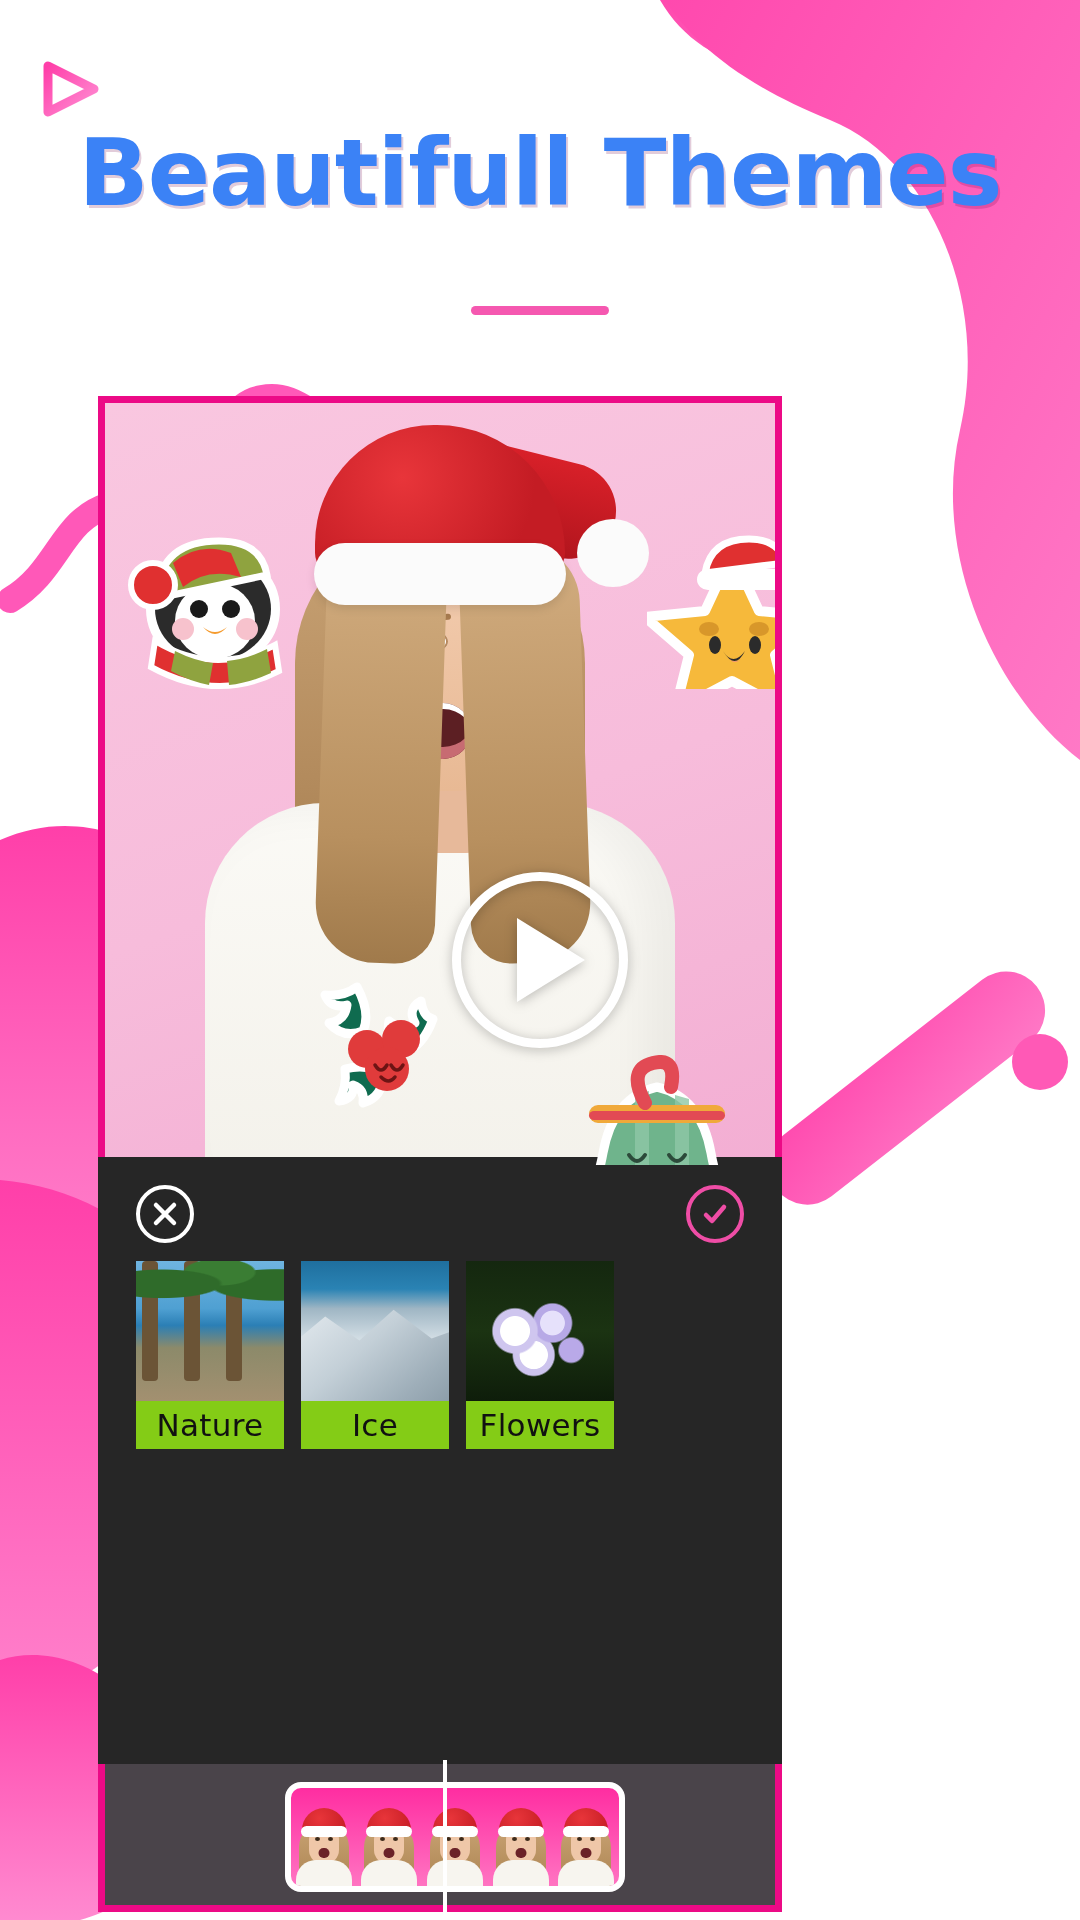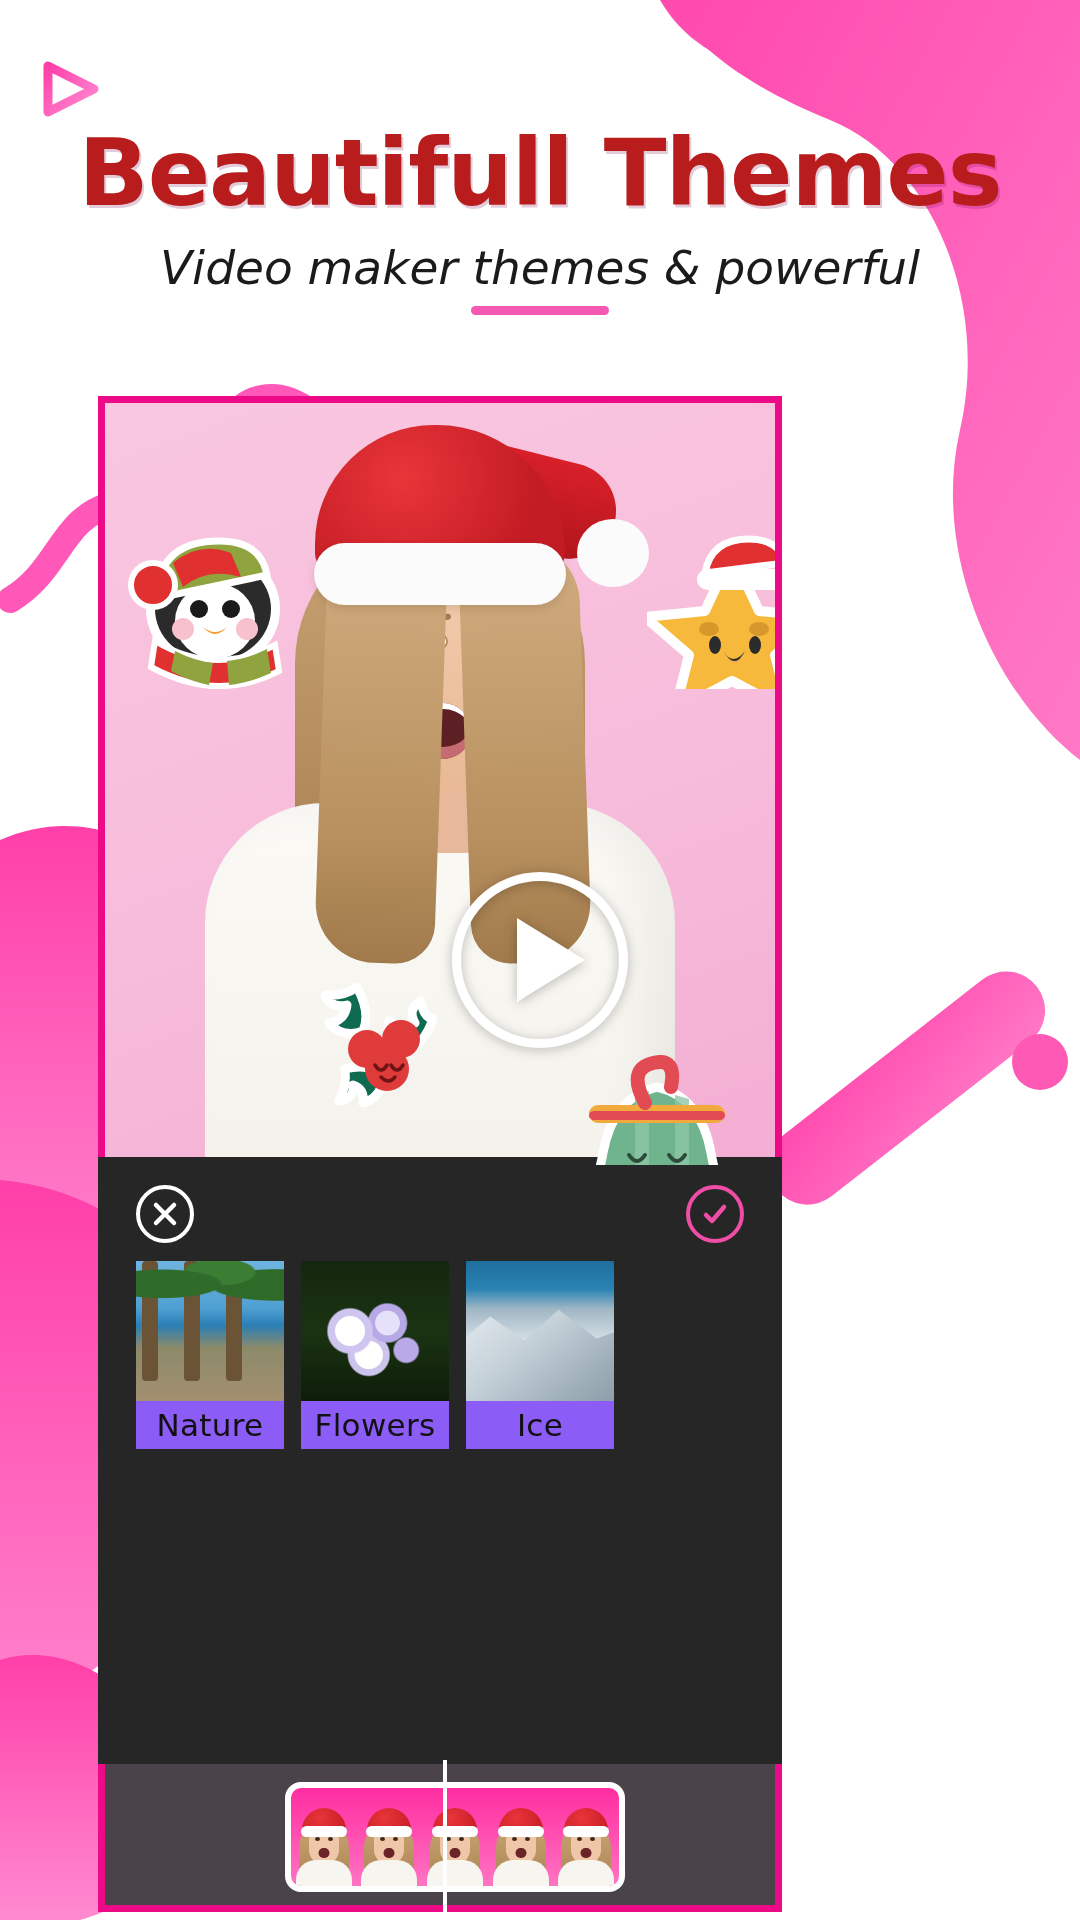--- a/index.html
+++ b/index.html
@@ -27,21 +27,21 @@
   }
 
   
   .headline {
     position: absolute; left: 0; top: 126px; width: 1080px;
     text-align: center;
     font-family: "DejaVu Sans", sans-serif;
     font-weight: 700;
     font-size: 92px;
     letter-spacing: -1px;
-    color: #b91c1c;
+    color: #3b82f6;
     line-height: 1.05;
     text-shadow: 2px 3px 0 rgba(110,0,70,0.20);
     white-space: nowrap;
   }
   .subhead {
     position: absolute; left: 0; top: 240px; width: 1080px;
     text-align: center;
     font-family: "DejaVu Sans", sans-serif;
     font-style: italic;
     font-weight: 400;
@@ -192,21 +192,21 @@
     display: flex; gap: 17px; padding-left: 38px;
   }
   .theme-card {
     width: 148px; height: 188px;
     display: flex; flex-direction: column;
     overflow: hidden;
   }
   .theme-thumb { width: 148px; height: 140px; position: relative; overflow: hidden; }
   .theme-label {
     flex: 1;
-    background: #8b5cf6;
+    background: #84cc16;
     color: #111111;
     display: flex; align-items: center; justify-content: center;
     font-family: "DejaVu Sans", sans-serif;
     font-size: 31px;
     letter-spacing: .3px;
   }
   .theme-card.selected .theme-label {
     background: linear-gradient(180deg,#ff2fa2 0%, #ff6fc0 100%);
     color: #1a1a1a;
   }
@@ -308,21 +308,20 @@
         <linearGradient id="lg" x1="0" y1="0" x2="1" y2="1">
           <stop offset="0%" stop-color="#ff3fa9"></stop>
           <stop offset="100%" stop-color="#ff8ed4"></stop>
         </linearGradient>
       </defs>
       <path d="M12 8 L58 31 L12 54 Z" fill="none" stroke="url(#lg)" stroke-width="9" stroke-linejoin="round"></path>
     </svg>
   </div>
 
   <div class="headline">Beautifull Themes</div>
-  <div class="subhead">Video maker themes &amp; powerful</div>
   <div class="underline-bar"></div>
 
   <div class="preview-frame">
     <div class="preview-photo">
       <div class="person">
         <div class="p-hair-back"></div>
         <div class="p-body"></div>
         <div class="p-neck"></div>
         <div class="p-face"></div>
         <div class="p-brow l"></div>
@@ -430,26 +429,26 @@
         </svg>
       </div>
     </div>
 
     <div class="theme-row">
       <div class="theme-card">
         <div class="theme-thumb th-nature"></div>
         <div class="theme-label">Nature</div>
       </div>
       <div class="theme-card">
+        <div class="theme-thumb th-ice"></div>
+        <div class="theme-label">Ice</div>
+      </div>
+      <div class="theme-card">
         <div class="theme-thumb th-flowers"></div>
         <div class="theme-label">Flowers</div>
-      </div>
-      <div class="theme-card">
-        <div class="theme-thumb th-ice"></div>
-        <div class="theme-label">Ice</div>
       </div>
     </div>
   </div>
 
   <div class="timeline">
     <div class="clip">
       <div class="frame">
         <div class="f-hair"></div>
           <div class="f-face"></div>
           <div class="f-hat"></div>

